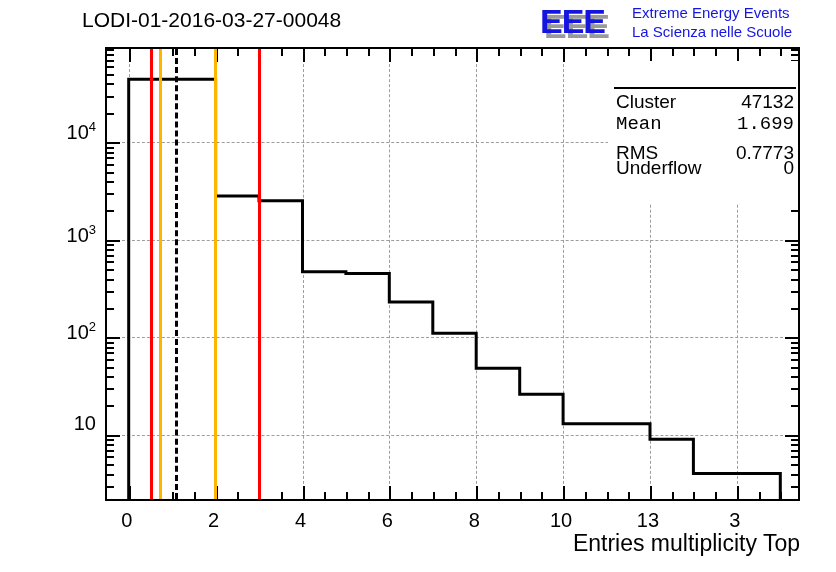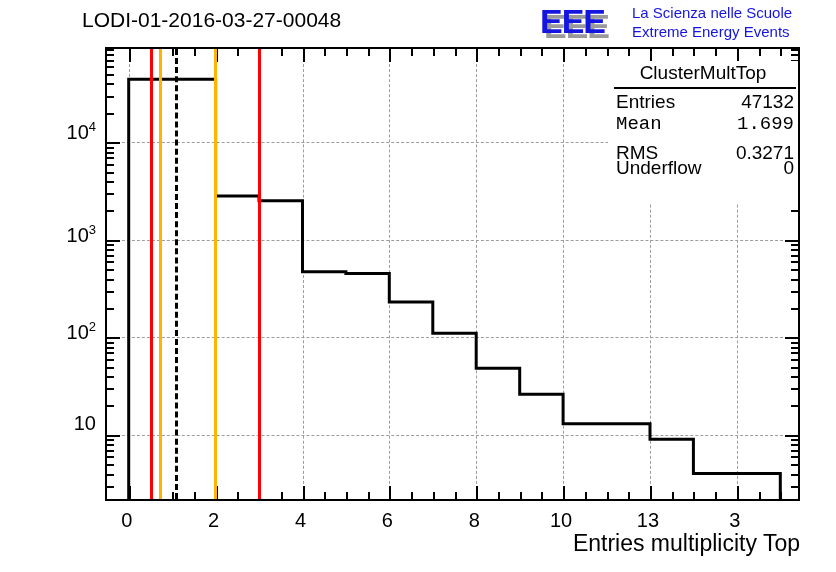--- a/index.html
+++ b/index.html
@@ -65,22 +65,22 @@
 <body>
 
 <div class="abs" id="plot-title">LODI-01-2016-03-27-00048</div>
 
 <div class="abs" id="eee-logo">
   <div class="eee-mark">
     <div class="eee-letters eee-shadow">EEE</div>
     <div class="eee-letters eee-front">EEE</div>
   </div>
   <div class="eee-txt">
+    <div>Extreme Energy Events</div>
     <div>La Scienza nelle Scuole</div>
-    <div>Extreme Energy Events</div>
   </div>
 </div>
 
 <div class="abs" id="plot-frame">
   <div id="plot-inner">
 
   <div class="gridv" style="left:21.7px;"></div>
       <div class="gridv" style="left:108.6px;"></div>
       <div class="gridv" style="left:195.5px;"></div>
       <div class="gridv" style="left:282.3px;"></div>
@@ -252,33 +252,32 @@
 </div>
 
 <div class="abs ylab" style="left:36px;top:119px;">10<sup>4</sup></div>
 <div class="abs ylab" style="left:36px;top:222px;">10<sup>3</sup></div>
 <div class="abs ylab" style="left:36px;top:319px;">10<sup>2</sup></div>
 <div class="abs ylab" style="left:36px;top:412px;">10</div>
 
 <div class="abs" id="xaxis-title">Entries multiplicity Top</div>
 
 <div class="abs" id="stats-box">
-  <div id="stats-title">ClusterMultTop</div>
   <div id="stats-rule"></div>
   <div class="stat-row" style="top:30px;">
-    <span class="stat-k">Entries</span>
+    <span class="stat-k">Cluster</span>
     <span class="stat-v">47132</span>
   </div>
   <div class="stat-row" style="top:52px;font-family:Liberation Mono, monospace;">
     <span class="stat-k">Mean</span>
     <span class="stat-v">1.699</span>
   </div>
   <div class="stat-row" style="top:81px;">
     <span class="stat-k">RMS</span>
-    <span class="stat-v">0.3271</span>
+    <span class="stat-v">0.7773</span>
   </div>
   <div class="stat-row" style="top:96px;">
     <span class="stat-k">Underflow</span>
     <span class="stat-v">0</span>
   </div>
 </div>
 
 <div class="abs xlab" style="left: 106.719px; top: 509px;">0</div>
 <div class="abs xlab" style="left: 193.594px; top: 509px;">2</div>
 <div class="abs xlab" style="left: 280.469px; top: 509px;">4</div>

